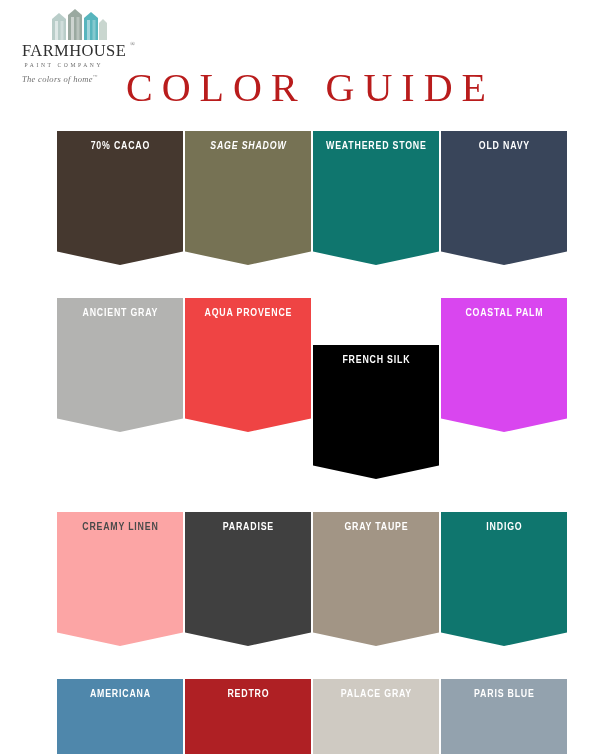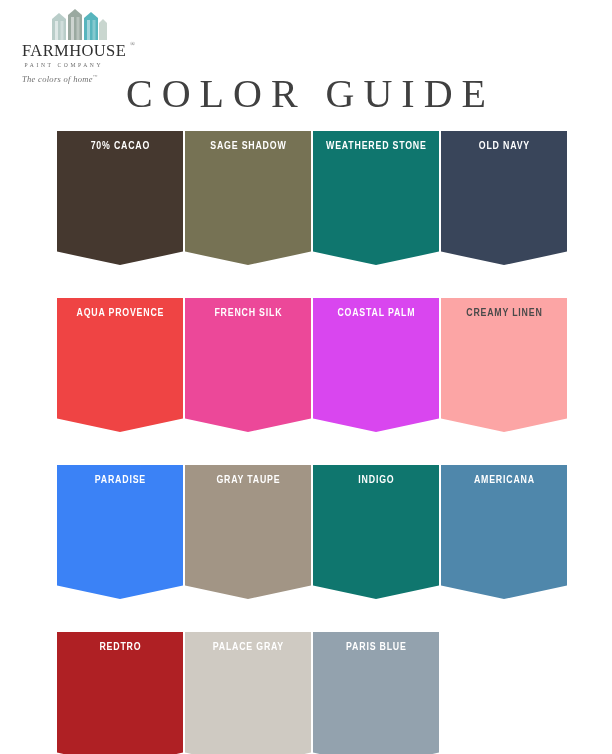--- a/index.html
+++ b/index.html
@@ -78,27 +78,27 @@
   .brand-tm {
     font-size: 4.5px;
     vertical-align: super;
     color: #8a8a8a;
   }
 
   .guide-title {
     position: absolute;
     left: 0;
     right: 0;
-    top: 70px;
+    top: 64px;
     text-align: center;
     font-family: "Liberation Serif", serif;
     font-size: 40px;
     font-weight: 400;
     letter-spacing: 9px;
-    color: #404040;
+    color: #b91c1c;
     text-indent: 9px;
   }
 
   
   .swatch-grid {
     position: absolute;
     left: 57px;
     top: 131px;
     width: 498px;
     display: grid;
@@ -165,42 +165,45 @@
     </div>
   </div>
 
   <h1 class="guide-title">COLOR GUIDE</h1>
 </div>
 
 <div class="swatch-grid">
     <div class="swatch" style="background: rgb(69, 56, 47);">
       <div class="swatch-label">70% CACAO</div>
     </div>
-    <div class="swatch" style="background: rgb(118, 114, 84);">
+    <div class="swatch" style="background: rgb(118, 114, 84); font-style: italic;">
       <div class="swatch-label">SAGE SHADOW</div>
     </div>
     <div class="swatch" style="background: #0f766e;">
       <div class="swatch-label">WEATHERED STONE</div>
     </div>
     <div class="swatch" style="background: rgb(57, 69, 90); padding-left: 44px;">
       <div class="swatch-label">OLD NAVY</div>
     </div>
+    <div class="swatch" style="background: rgb(179, 179, 177);">
+      <div class="swatch-label">ANCIENT GRAY</div>
+    </div>
     <div class="swatch" style="background: #ef4444;">
       <div class="swatch-label">AQUA PROVENCE</div>
     </div>
-    <div class="swatch" style="background: #ec4899;">
+    <div class="swatch" style="background: #000000; margin-top: 47px;">
       <div class="swatch-label">FRENCH SILK</div>
     </div>
     <div class="swatch" style="background: #d946ef;">
       <div class="swatch-label">COASTAL PALM</div>
     </div>
     <div class="swatch" style="background: #fca5a5; text-decoration: underline;">
       <div class="swatch-label dark-text">CREAMY LINEN</div>
     </div>
-    <div class="swatch" style="background: #3b82f6;">
+    <div class="swatch" style="background: #404040;">
       <div class="swatch-label">PARADISE</div>
     </div>
     <div class="swatch" style="background: rgb(162, 149, 133); padding-left: 8px;">
       <div class="swatch-label">GRAY TAUPE</div>
     </div>
     <div class="swatch" style="background: #0f766e;">
       <div class="swatch-label">INDIGO</div>
     </div>
     <div class="swatch" style="background: rgb(79, 135, 171);">
       <div class="swatch-label">AMERICANA</div>

